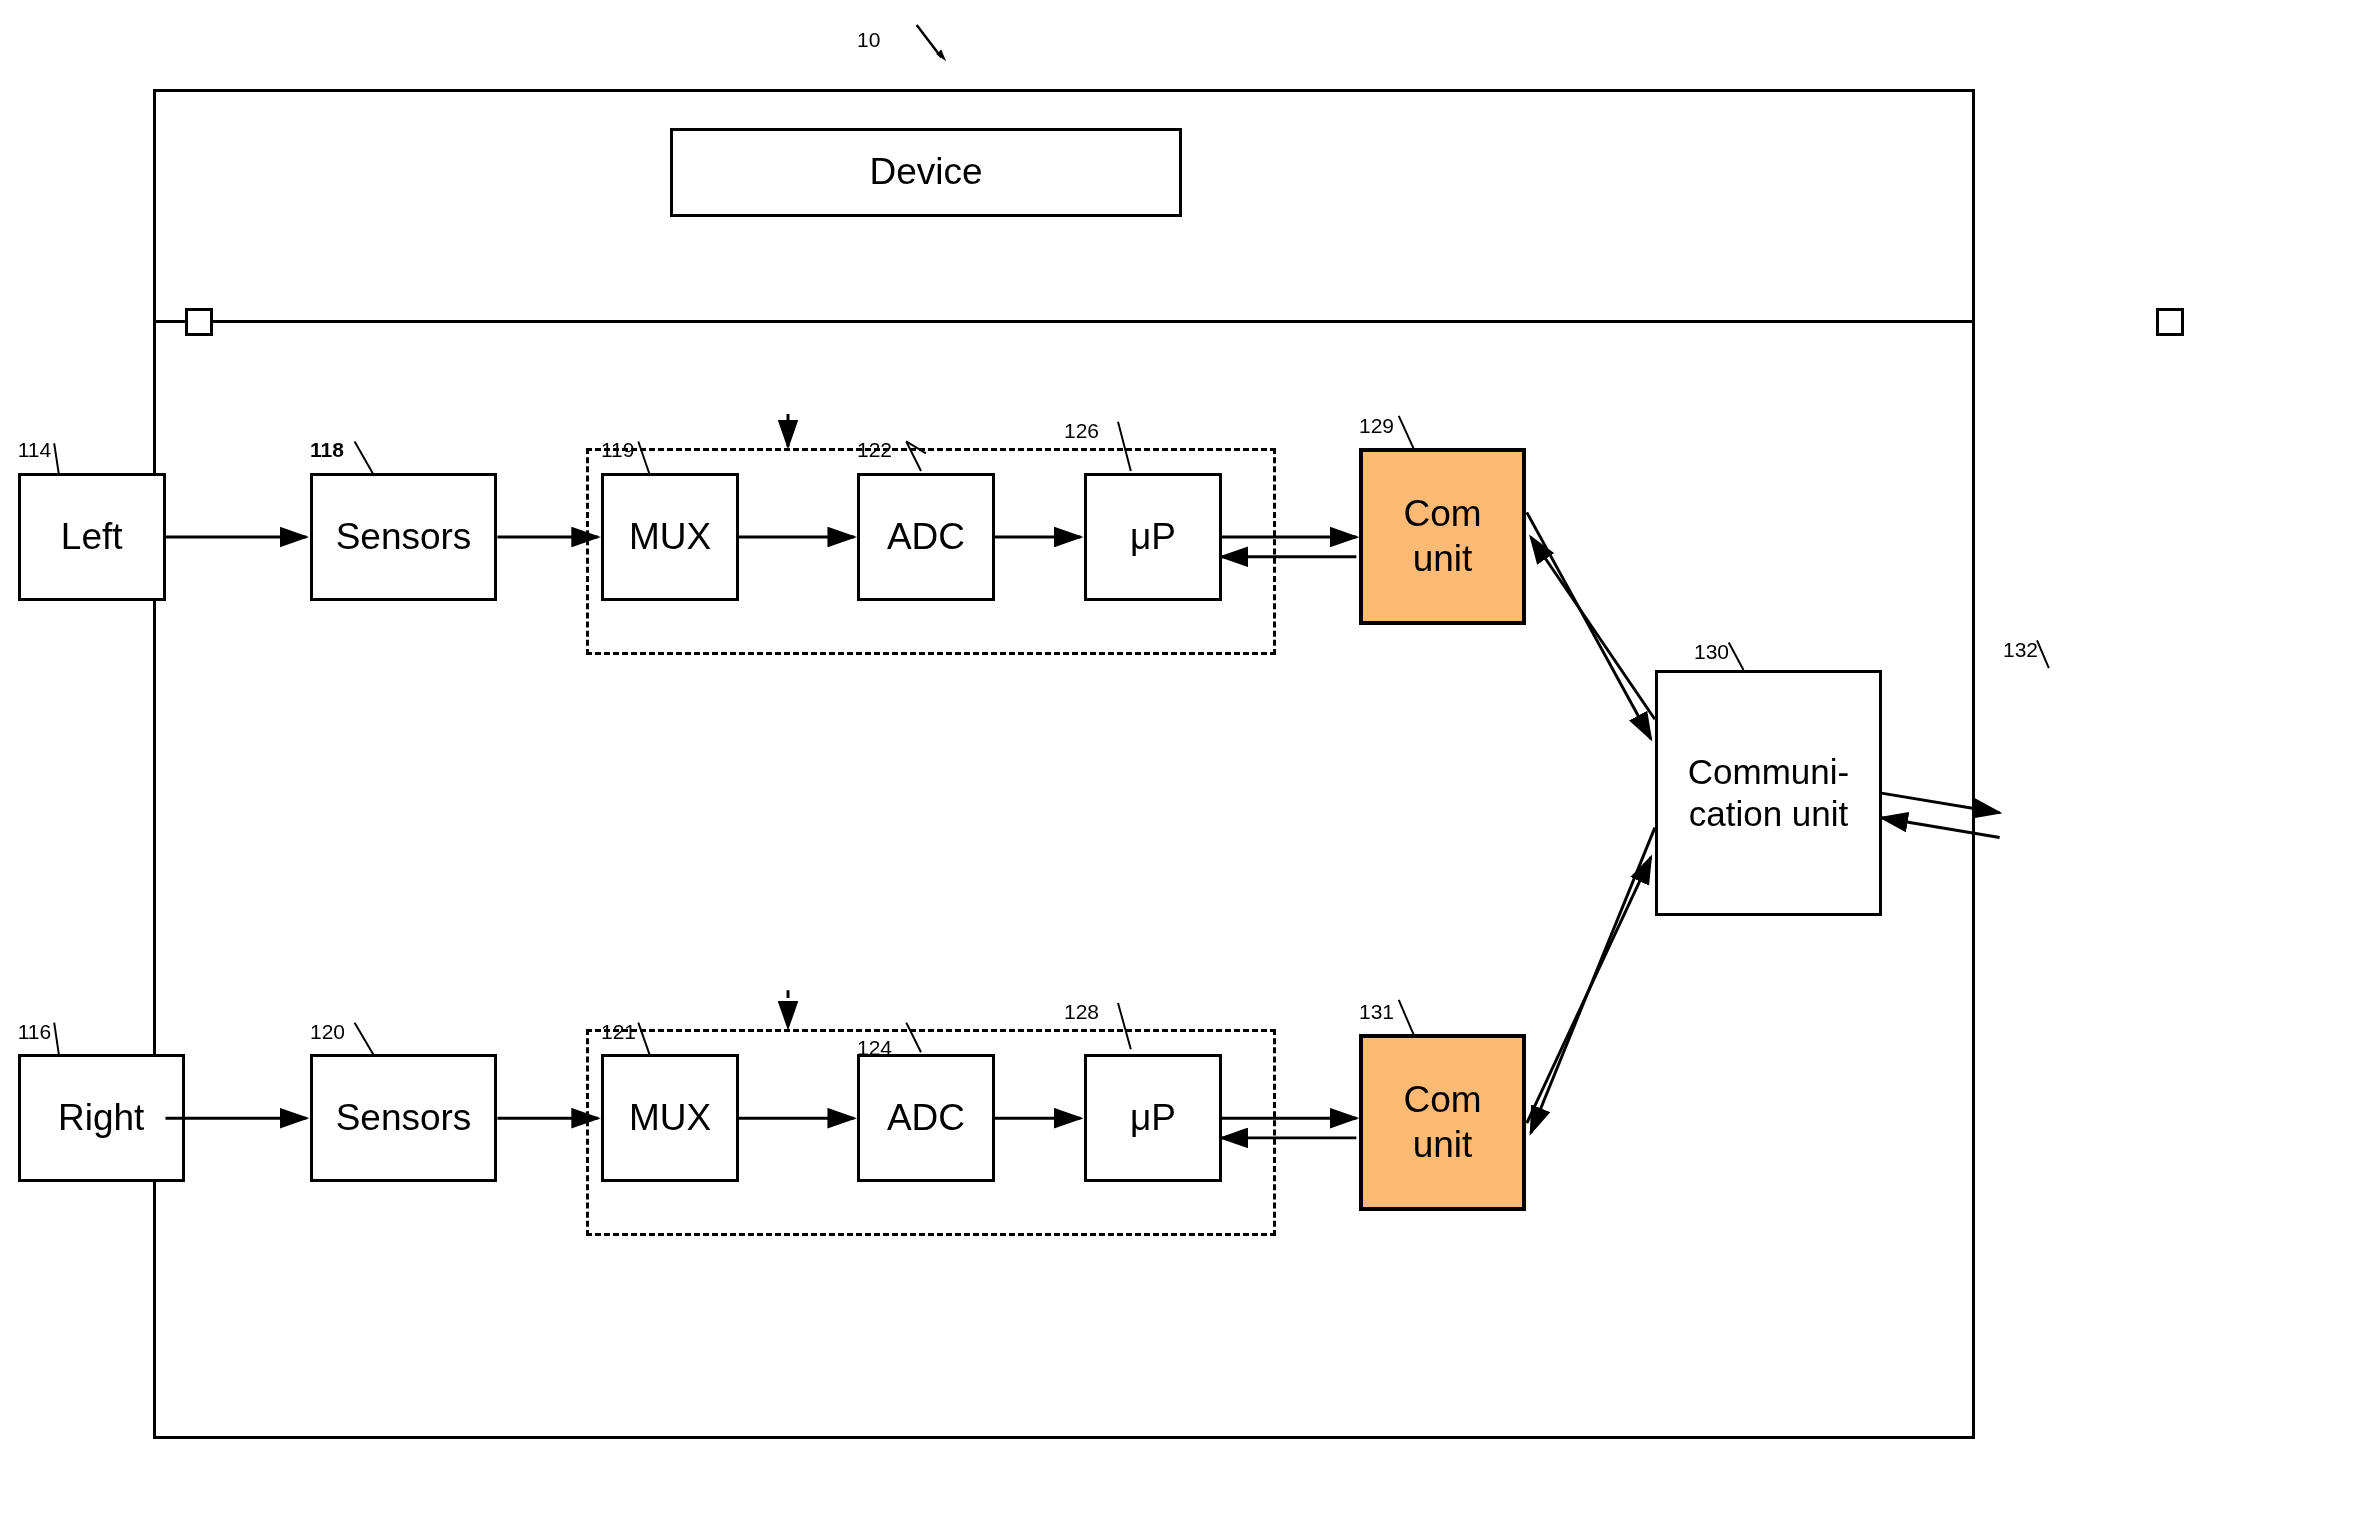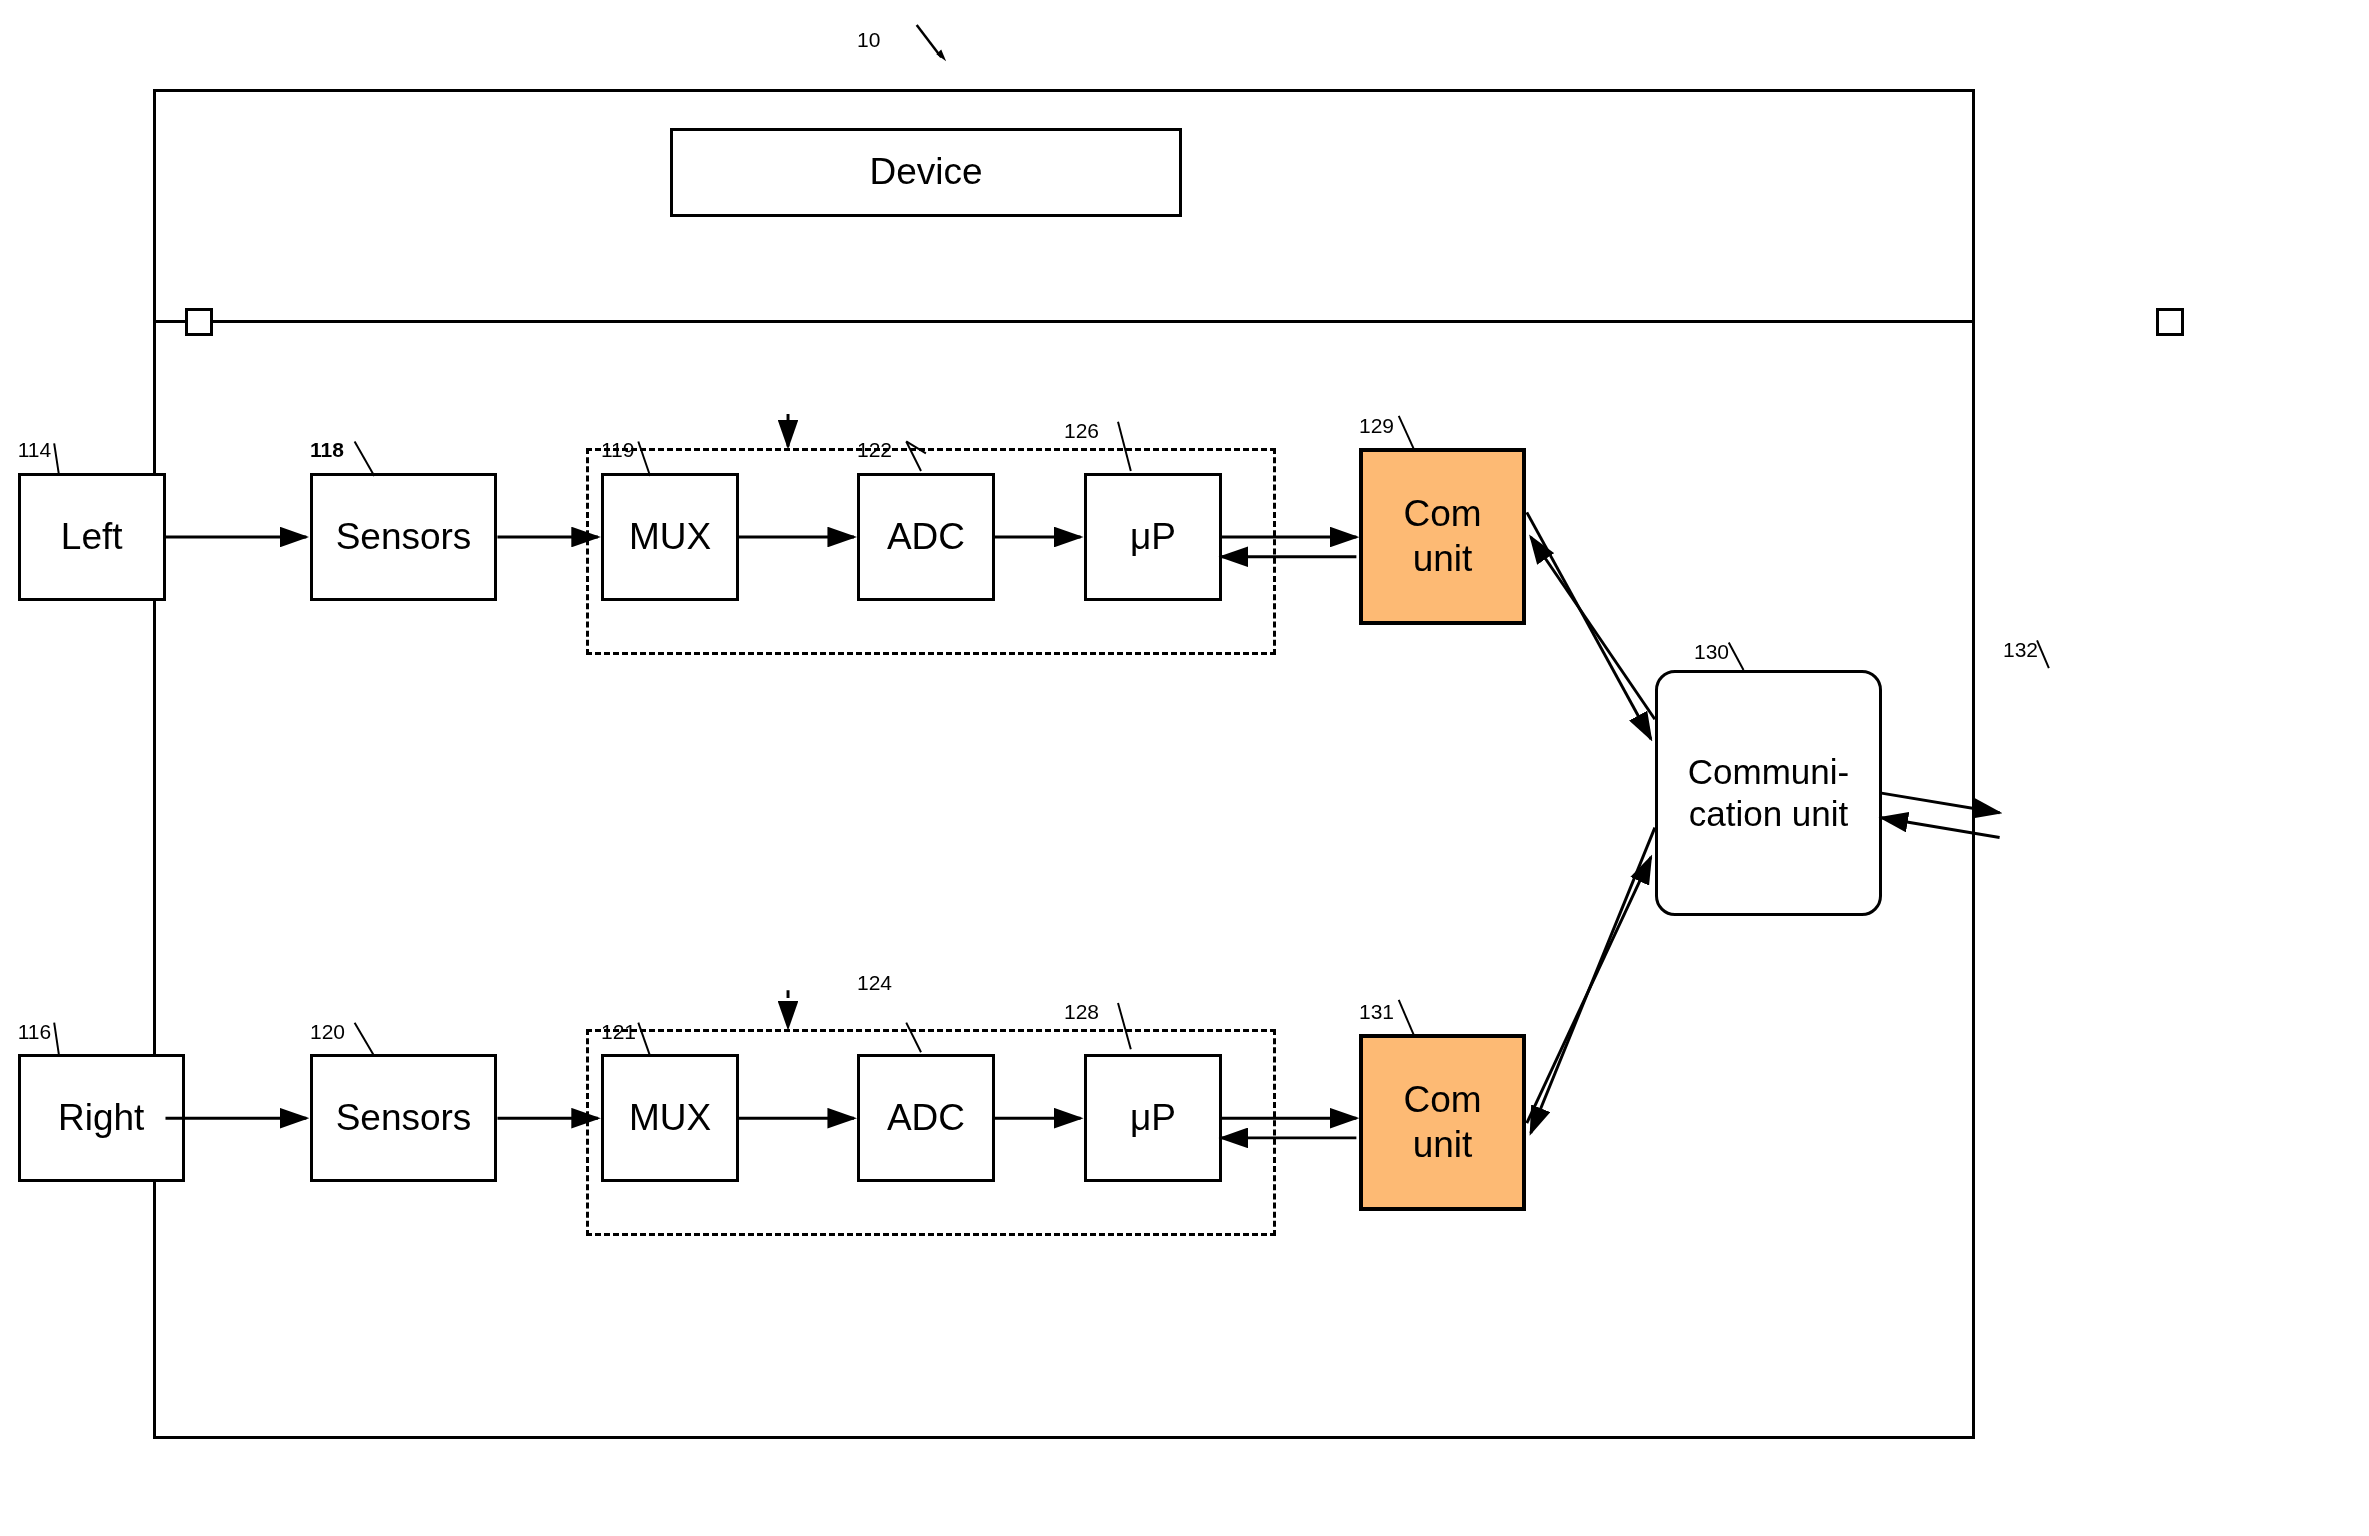--- a/index.html
+++ b/index.html
@@ -297,21 +297,21 @@
   <span class="ref" style="top:1020px; left:601px;">121</span>
 
   <div class="comp-box box-adc-top">
     <span>ADC</span>
   </div>
   <span class="ref" style="top:438px; left:857px;">122</span>
 
   <div class="comp-box box-adc-bot">
     <span>ADC</span>
   </div>
-  <span class="ref" style="top:971px; left:857px;">124</span>
+  <span class="ref" style="top:1036px; left:857px;">124</span>
 
   <div class="comp-box box-up-top">
     <span>μP</span>
   </div>
   <span class="ref" style="top:419px; left:1064px;">126</span>
 
   <div class="comp-box box-up-bot">
     <span>μP</span>
   </div>
   <span class="ref" style="top:1000px; left:1064px;">128</span>
@@ -321,21 +321,21 @@
 unit</span>
   </div>
   <span class="ref" style="top:414px; left:1359px;">129</span>
 
   <div class="comp-box bold-border box-com-bot" style="white-space:pre-line;">
     <span>Com
 unit</span>
   </div>
   <span class="ref" style="top:1000px; left:1359px;">131</span>
 
-  <div class="comp-box box-comm-unit" style="white-space:pre-line; line-height:1.3;border-radius:20px;">
+  <div class="comp-box box-comm-unit" style="white-space:pre-line; line-height:1.3;">
     <span style="font-size:35px;">Communi-
 cation unit</span>
   </div>
   <span class="ref" style="top:640px; left:1694px;">130</span>
 
   <span class="ref" style="top:638px; left:2003px;">132</span>
 
   <svg class="arrows-svg" viewBox="0 0 2405 1560" width="2369" height="1537">
     <defs>
       <marker id="arrow" markerWidth="10" markerHeight="7" refX="9" refY="3.5" orient="auto">

